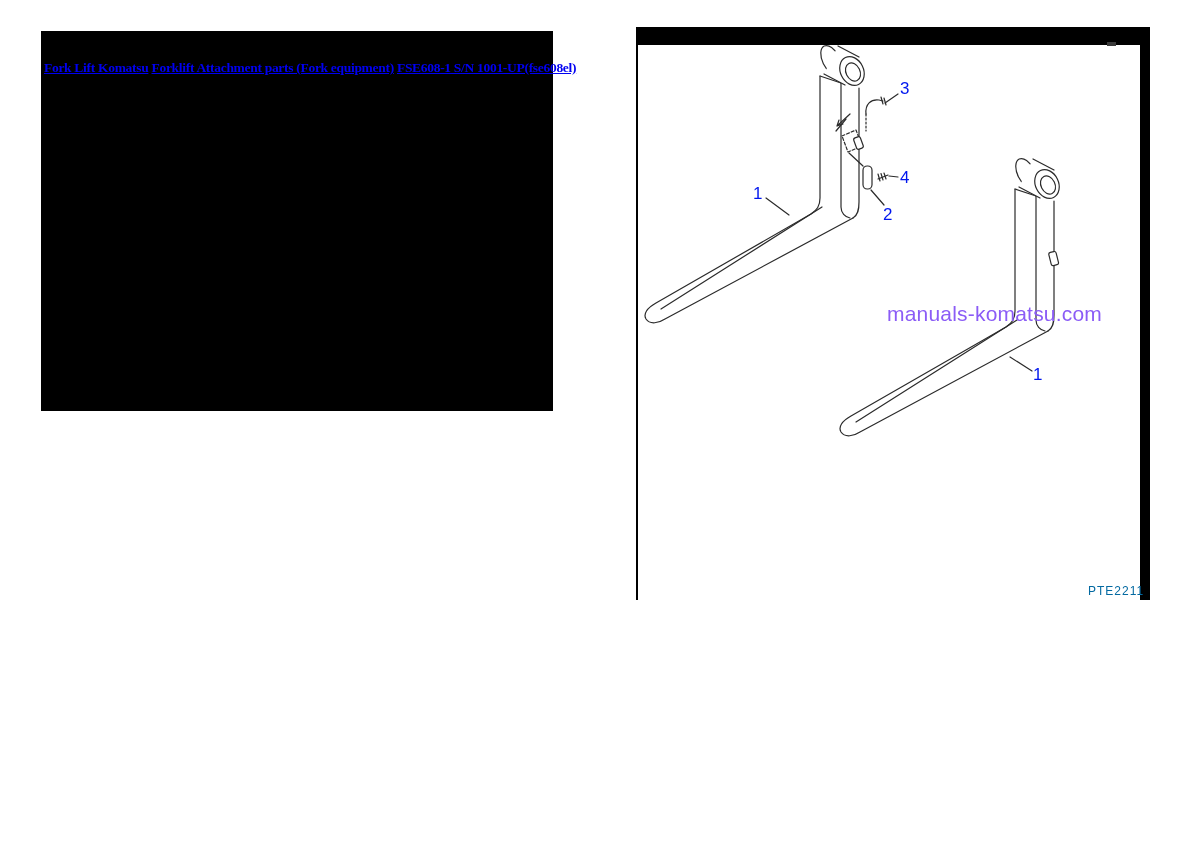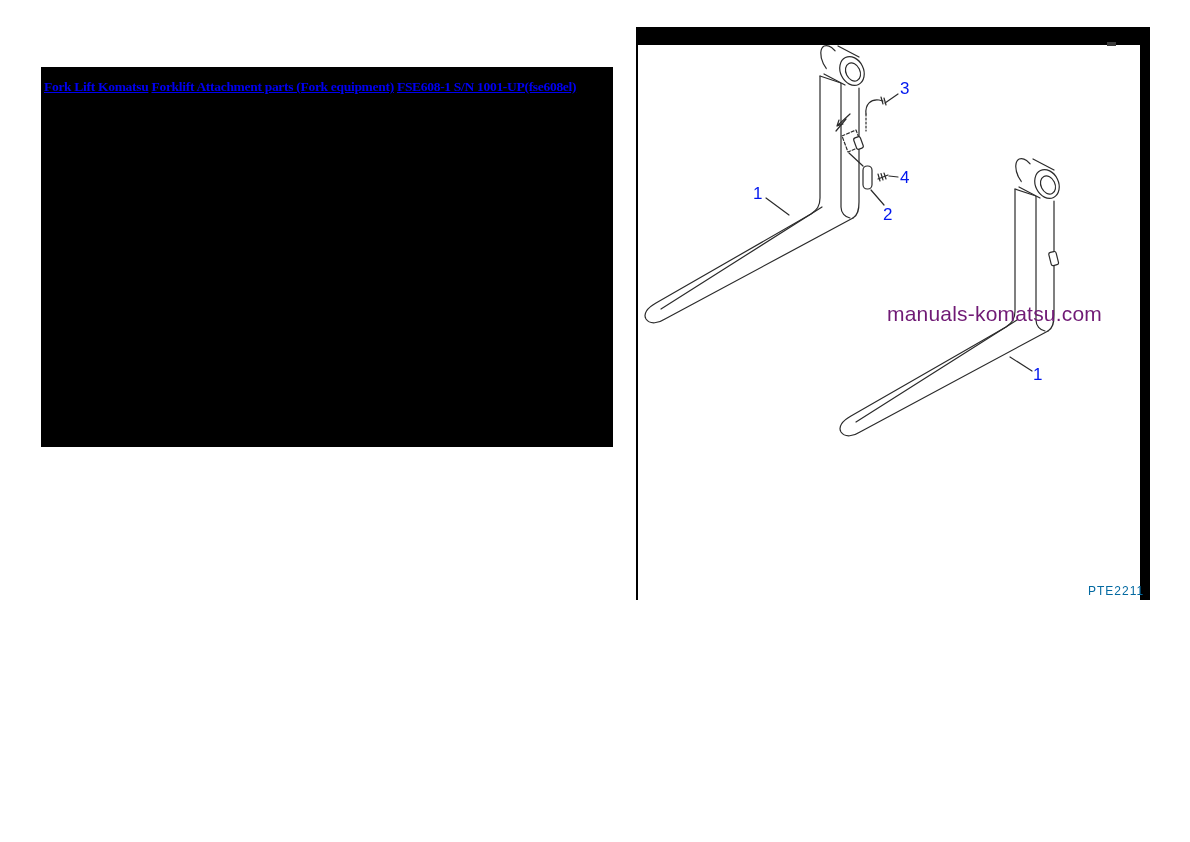--- a/index.html
+++ b/index.html
@@ -2,22 +2,22 @@
 <html><head>
 <meta charset="utf-8">
 <style>
   html,body{margin:0;padding:0;}
   body{
     width:1190px;height:842px;position:relative;overflow:hidden;
     background:#ffffff;font-family:"Liberation Sans",sans-serif;
   }
   
   .title-panel{
-    position:absolute;left:41px;top:31px;width:572px;height:380px;
-    background:#000000;box-sizing:border-box;padding:12px 4px 0 3px;margin-top:36px;
+    position:absolute;left:41px;top:31px;width:512px;height:380px;
+    background:#000000;box-sizing:border-box;padding:29px 4px 0 3px;
   }
   .link-row{white-space:nowrap;font:bold 13.5px "Liberation Serif",serif;letter-spacing:-0.3px;}
   .link-row a{color:#0000f2;text-decoration:underline;cursor:pointer;}
   
   .frame-top{position:absolute;left:636px;top:27px;width:514px;height:18px;background:#000000;}
   .frame-left{position:absolute;left:636px;top:45px;width:2px;height:555px;background:#000000;}
   .frame-right{position:absolute;left:1140px;top:45px;width:10px;height:555px;background:#000000;}
   .frame-notch{position:absolute;left:1107px;top:42px;width:9px;height:4px;background:#3a3a3a;}
   
   svg.diagram{position:absolute;left:0;top:0;pointer-events:none;}
@@ -26,21 +26,21 @@
   }
   svg.diagram .fill-w{fill:#ffffff;}
   svg.diagram .no-stroke{stroke:none;}
   svg.diagram .dash-dot{stroke-dasharray:2 2;}
   svg.diagram .dash-long{stroke-dasharray:3 2;}
   
   .callout{
     position:absolute;color:#0016ee;font:17px/1 "Liberation Sans",sans-serif;
   }
   .watermark{
-    position:absolute;left:887px;top:303px;color:#701a75;
+    position:absolute;left:887px;top:303px;color:#8b5cf6;
     font:21px/1 "Liberation Sans",sans-serif;letter-spacing:0.2px;
   }
   .drawing-code{
     position:absolute;left:1088px;top:585px;color:#0369a1;
     font:12px/1 "Liberation Sans",sans-serif;letter-spacing:1px;
   }
 </style>
 </head>
 <body>
 

